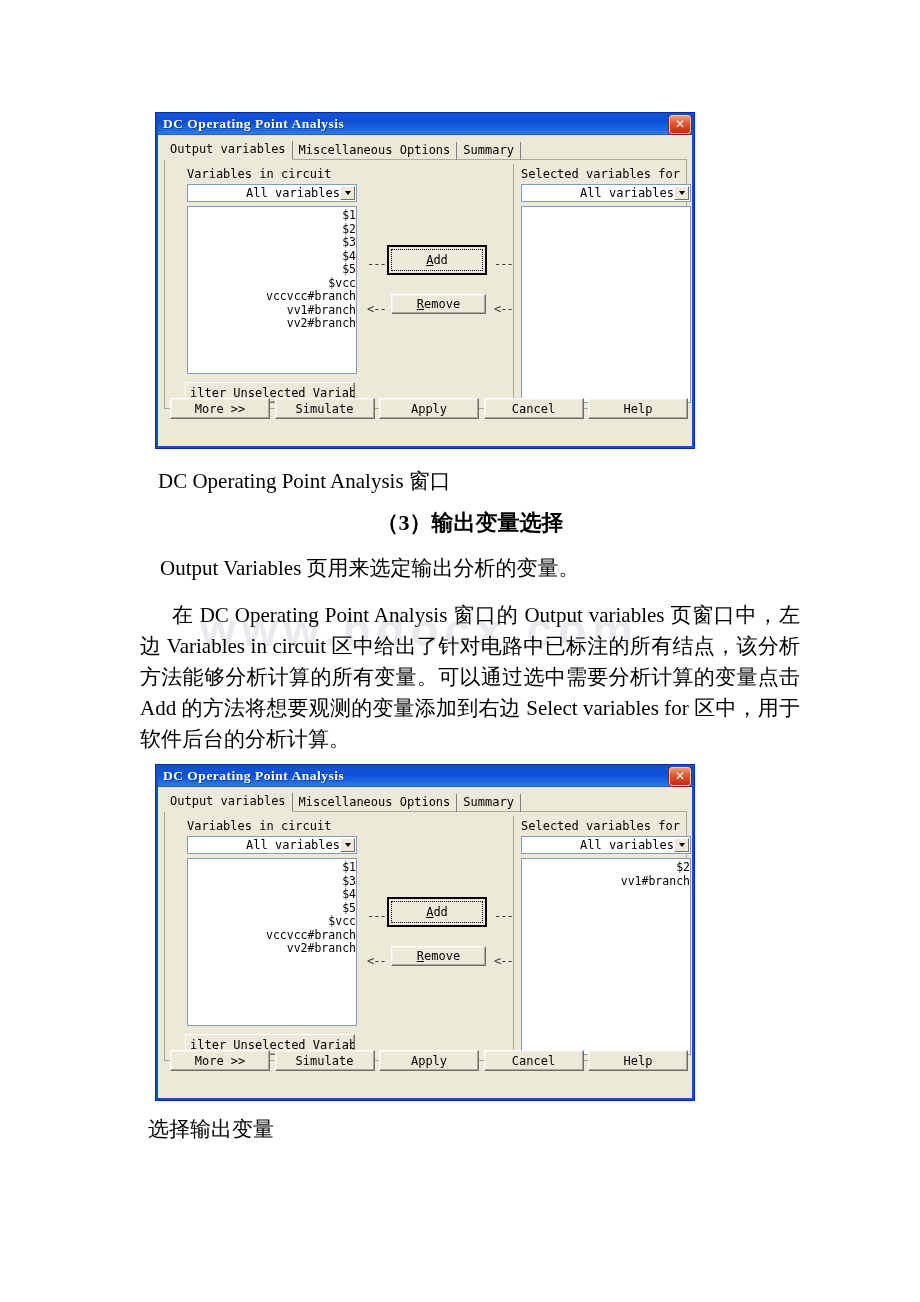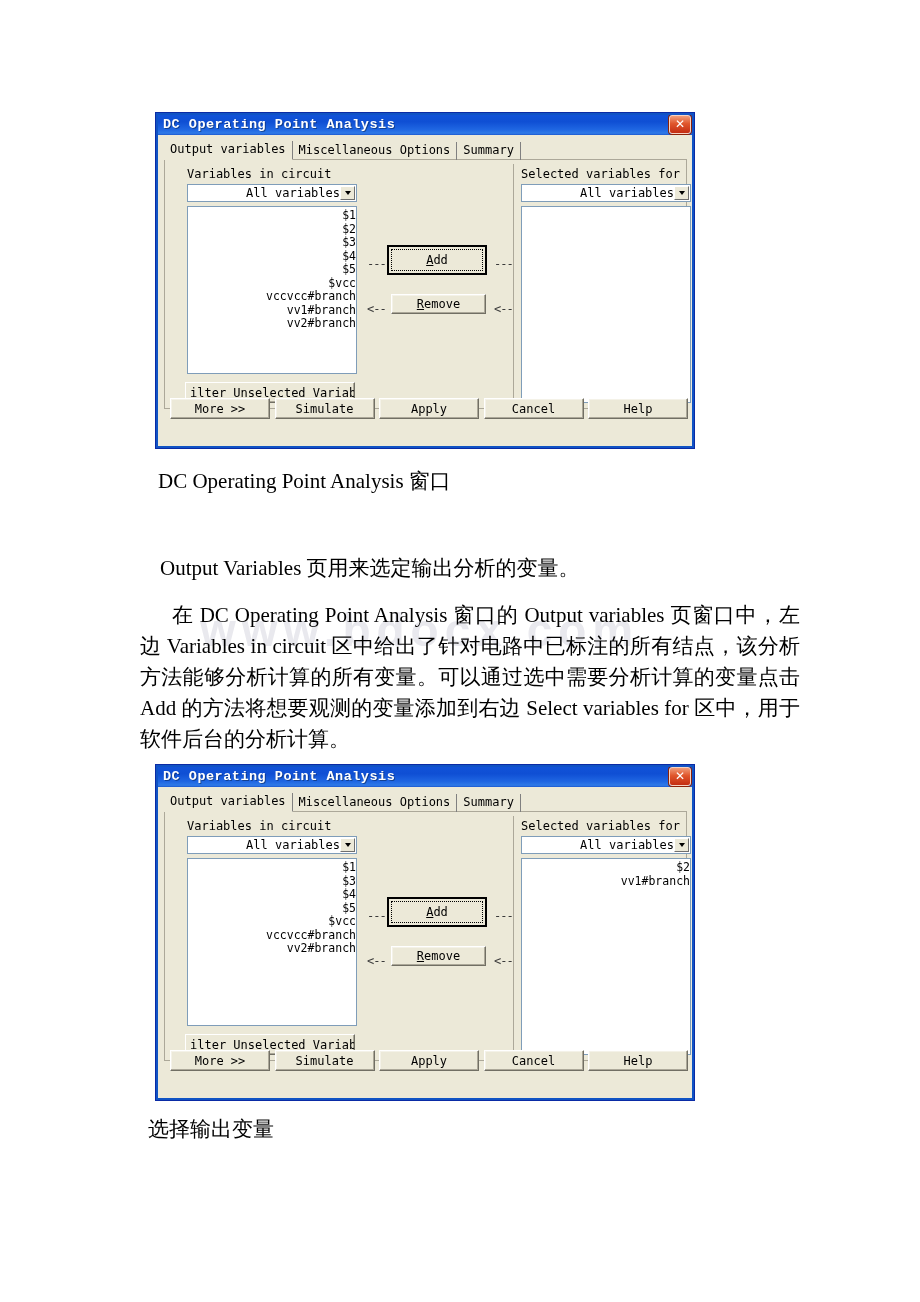--- a/index.html
+++ b/index.html
@@ -79,21 +79,21 @@
       #2a69d8 0%, #1152d8 8%, #0f4fd4 40%, #1f66e2 75%, #2f7ae8 92%, #1b58cf 100%);
     display: flex;
     align-items: center;
     padding: 0 3px 0 7px;
     position: relative;
     border-top-left-radius: 4px;
     border-top-right-radius: 4px;
   }
   .title-text {
     color: #ffffff;
-    font-family: Liberation Mono, monospace;
+    font-family: Liberation Serif, serif;
     font-size: 13.5px;
     font-weight: bold;
     letter-spacing: 0.5px;
     text-shadow: 1px 1px 0 rgba(0,0,0,0.35);
     flex: 1;
     white-space: nowrap;
     overflow: hidden;
   }
   .close-btn {
     width: 20px;
@@ -368,20 +368,21 @@
         <div class="btn">Apply</div>
         <div class="btn">Cancel</div>
         <div class="btn">Help</div>
       </div>
     </div>
     <div class="dlg-frame"></div>
   </div>
 
   <div class="doc-text caption" style="left:158px; top:467px; width:600px;">DC Operating Point Analysis 窗口</div>
 
+  <div class="doc-text heading3" style="left:140px; top:508px; width:660px;">（3）输出变量选择</div>
 
   <div class="doc-text para" style="left:140px; top:600px; width:660px; text-indent:32px;">在 DC Operating Point Analysis 窗口的 Output variables 页窗口中，左边 Variables in circuit 区中给出了针对电路中已标注的所有结点，该分析方法能够分析计算的所有变量。可以通过选中需要分析计算的变量点击 Add 的方法将想要观测的变量添加到右边 Select variables for 区中，用于软件后台的分析计算。</div>
 
   <div class="doc-text para" style="left:160px; top:553px; width:640px; text-align:left;">Output Variables 页用来选定输出分析的变量。</div>
 
   <div class="dialog" style="left:155px; top:764px; width:540px; height:337px;">
     <div class="titlebar">
       <div class="title-text">DC Operating Point Analysis</div>
       <div class="close-btn">✕</div>
     </div>

